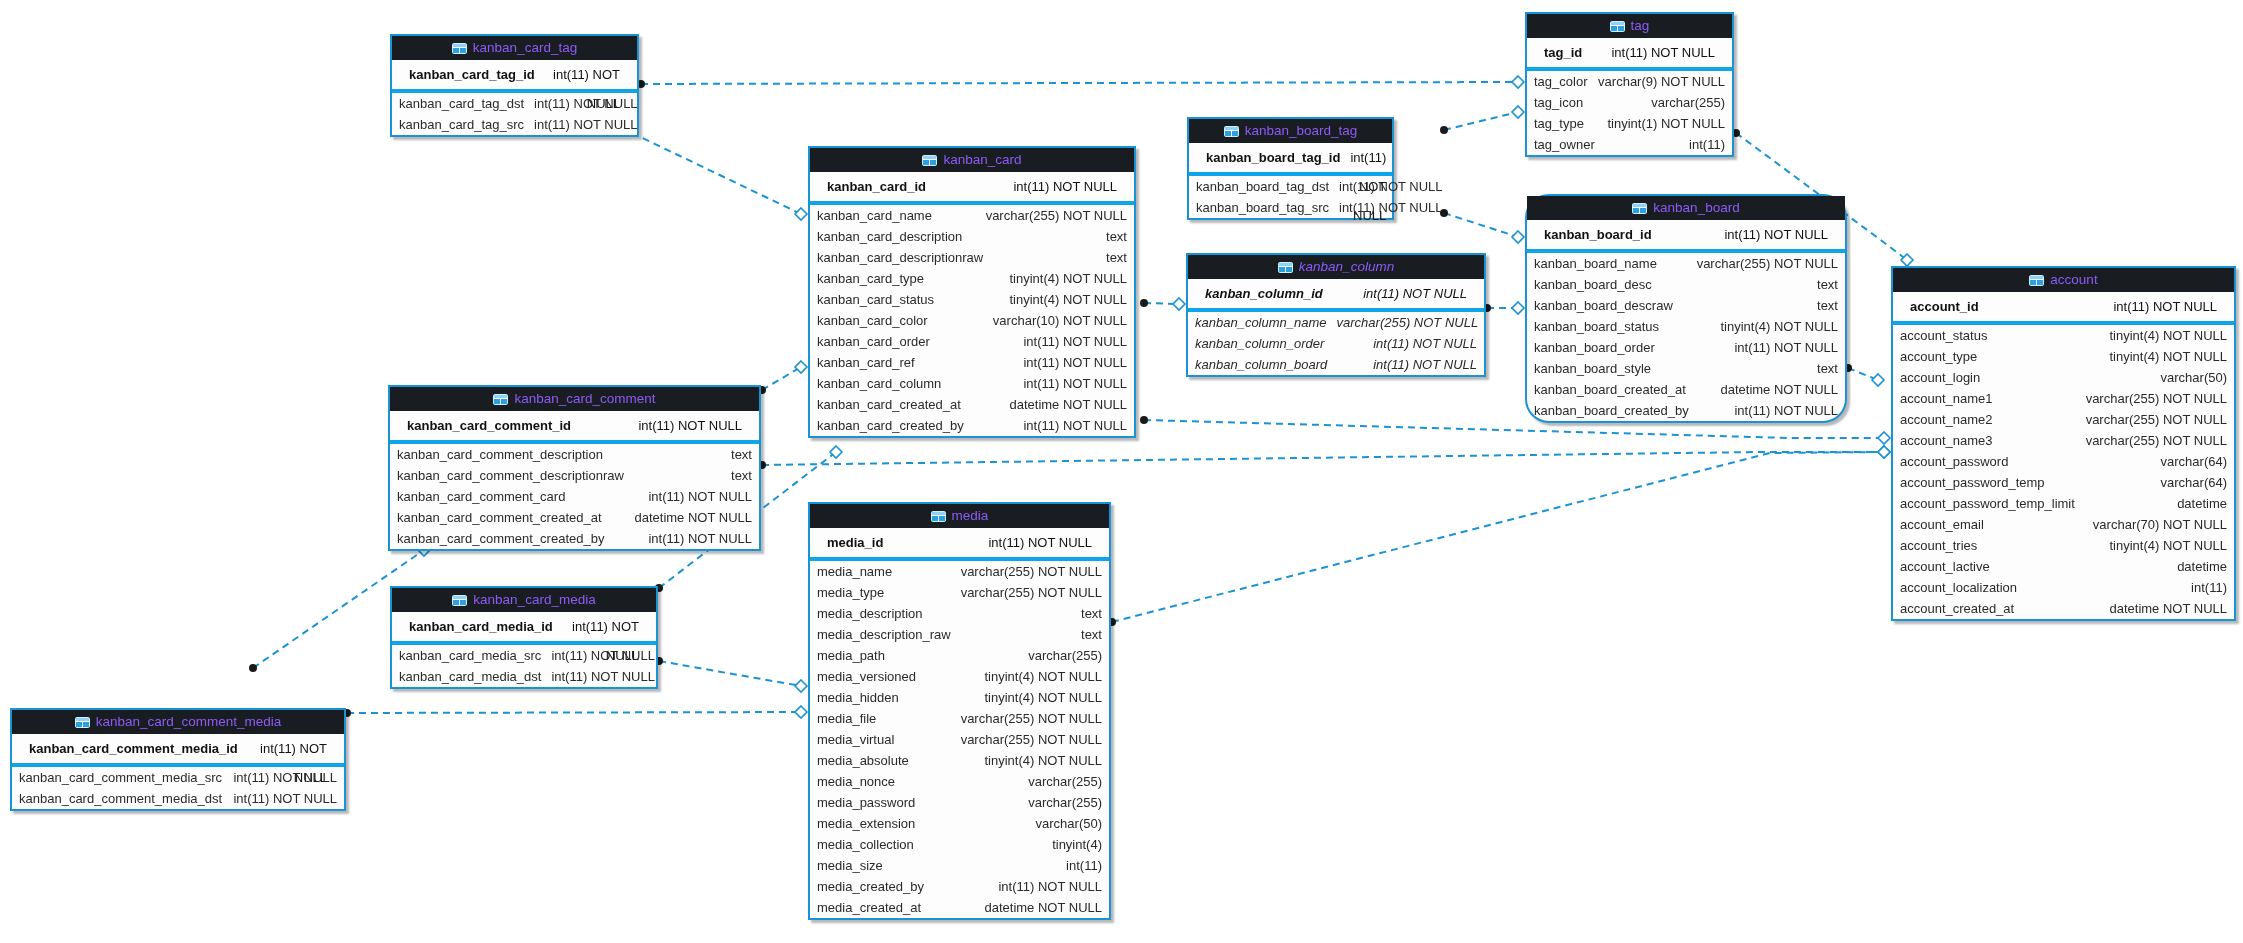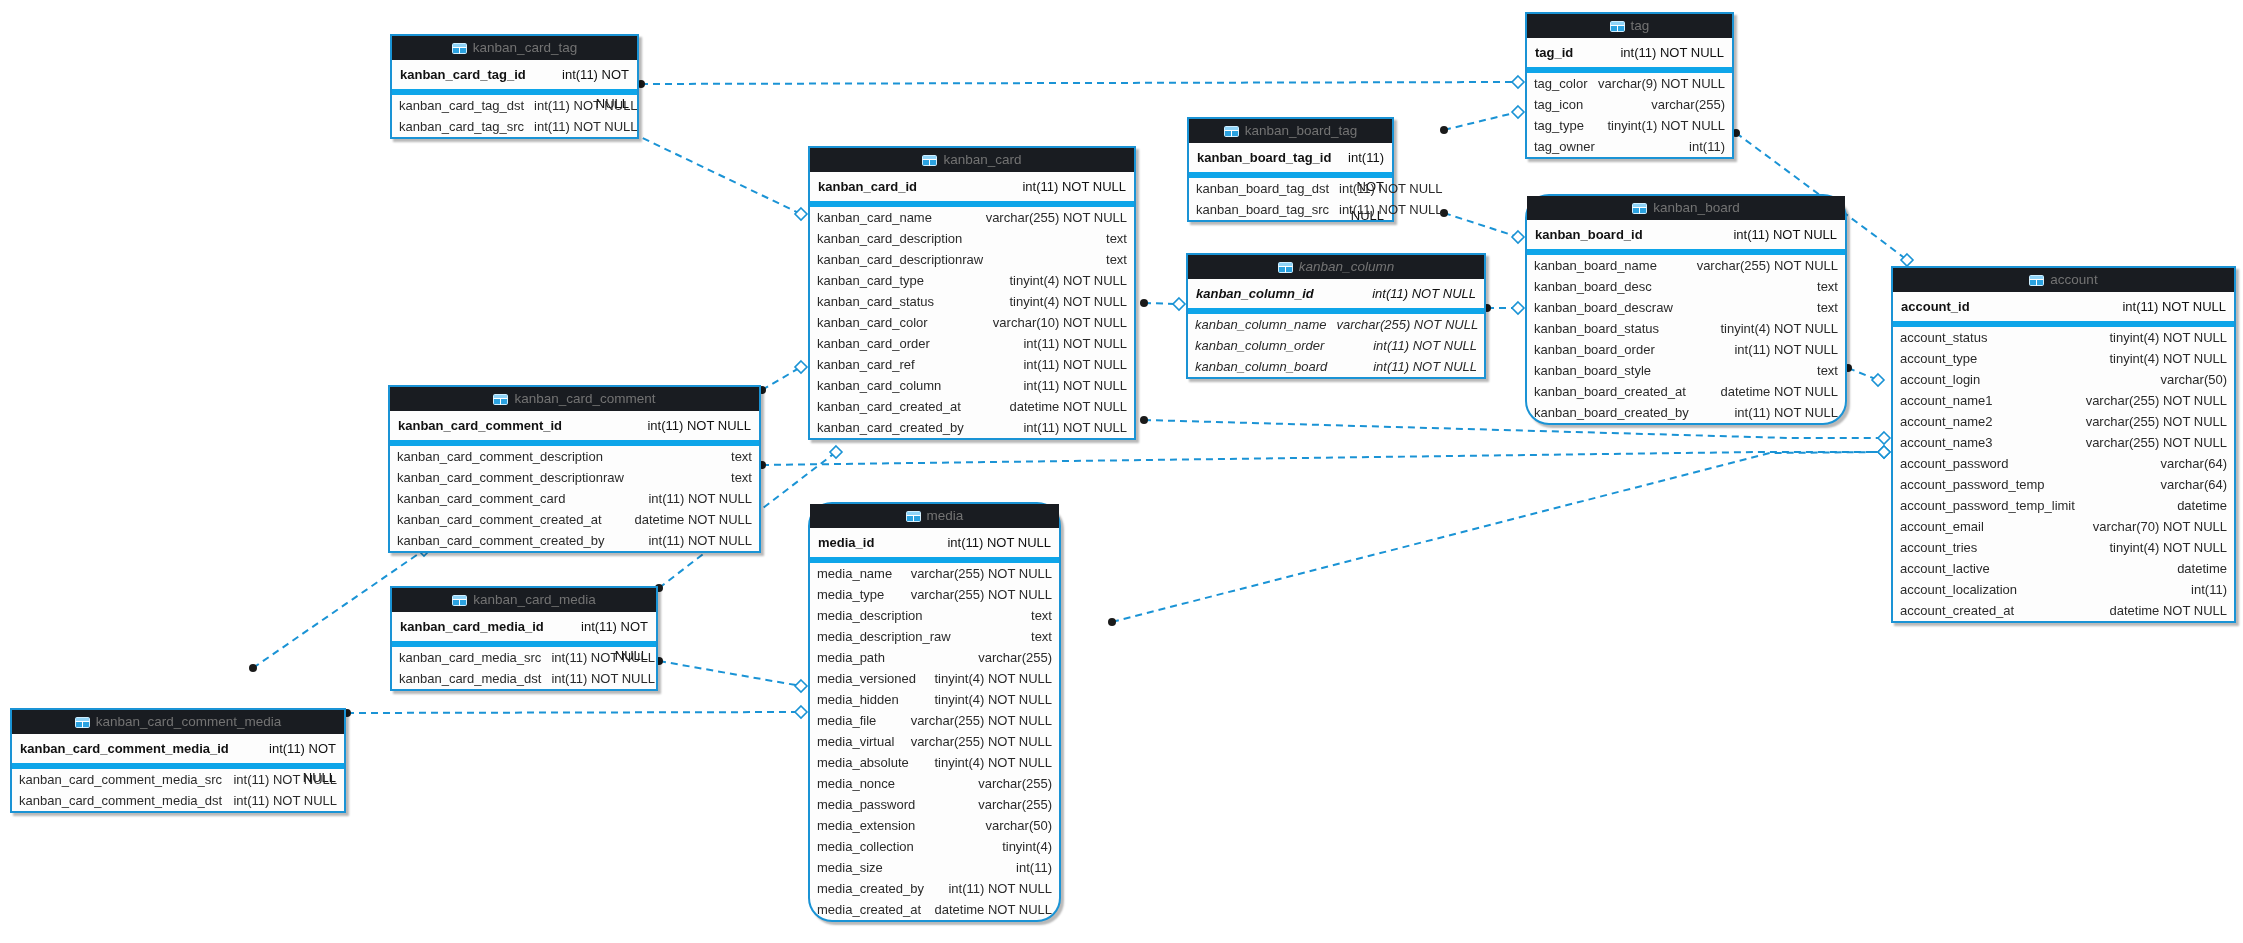--- a/index.html
+++ b/index.html
@@ -2,26 +2,26 @@
 <html><head>
 <meta charset="utf-8">
 <style>
   html,body{margin:0;padding:0;background:#ffffff;}
   body{width:2243px;height:943px;position:relative;overflow:hidden;
        font-family:"Liberation Sans","DejaVu Sans",sans-serif;}
   #canvas{position:absolute;inset:0;width:2243px;height:943px;background:#ffffff;}
   #wires{position:absolute;left:0;top:0;z-index:1;}
   .tbl{position:absolute;z-index:2;background:#fdfdfd;border:2px solid #1a93d5;
        box-shadow:3px 3px 2px rgba(0,0,0,0.28);box-sizing:border-box;}
-  .tbl-header{background:#191c21;color:#737373;height:24px;line-height:24px;
+  .tbl-header{background:#191c21;color:#8b5cf6;height:24px;line-height:24px;
        font-size:13.5px;display:flex;align-items:center;justify-content:center;
        gap:6px;white-space:nowrap;}
   .tbl-icon{display:inline-flex;align-items:center;}
-  .tbl-pk{height:29px;line-height:29px;border-bottom:6px solid #0ea5e9;
-       display:flex;justify-content:space-between;padding:0 8px;
+  .tbl-pk{height:29px;line-height:29px;border-bottom:4px solid #0ea5e9;
+       display:flex;justify-content:space-between;padding:0 17px;
        font-size:13px;color:#111;background:#fdfdfd;}
   .tbl-pk .col-name{font-weight:bold;}
   .tbl-row{height:21px;line-height:21px;display:flex;justify-content:space-between;
        padding:0 7px;font-size:13px;color:#2a2a2a;white-space:nowrap;}
   .col-name{margin-right:10px;}
   .col-type{text-align:right;}
 </style>
 </head>
 <body>
 
@@ -275,21 +275,21 @@
         </div>
         <div class="tbl-row">
           <span class="col-name">kanban_card_comment_media_src</span>
           <span class="col-type">int(11) NOT NULL</span>
         </div>
         <div class="tbl-row">
           <span class="col-name">kanban_card_comment_media_dst</span>
           <span class="col-type">int(11) NOT NULL</span>
         </div>
       </div>
-      <div class="tbl" style="left: 808px; top: 502px; width: 253px; border-radius: 24px;">
+      <div class="tbl" style="left: 808px; top: 502px; width: 303px;">
         <div class="tbl-header">
           <span class="tbl-icon">
             <svg width="15" height="11" viewBox="0 0 15 11">
               <rect x="0.5" y="0.5" width="14" height="10" rx="1.2" fill="#2ba2e0" stroke="#cfeeff" stroke-width="1"></rect>
               <rect x="1" y="1" width="13" height="3" fill="#8fd4f8"></rect>
               <line x1="0.5" y1="4.5" x2="14.5" y2="4.5" stroke="#ffffff" stroke-width="1"></line>
               <line x1="7.5" y1="4.5" x2="7.5" y2="10.5" stroke="#ffffff" stroke-width="1"></line>
             </svg>
           </span>
           <span class="tbl-title">media</span>

